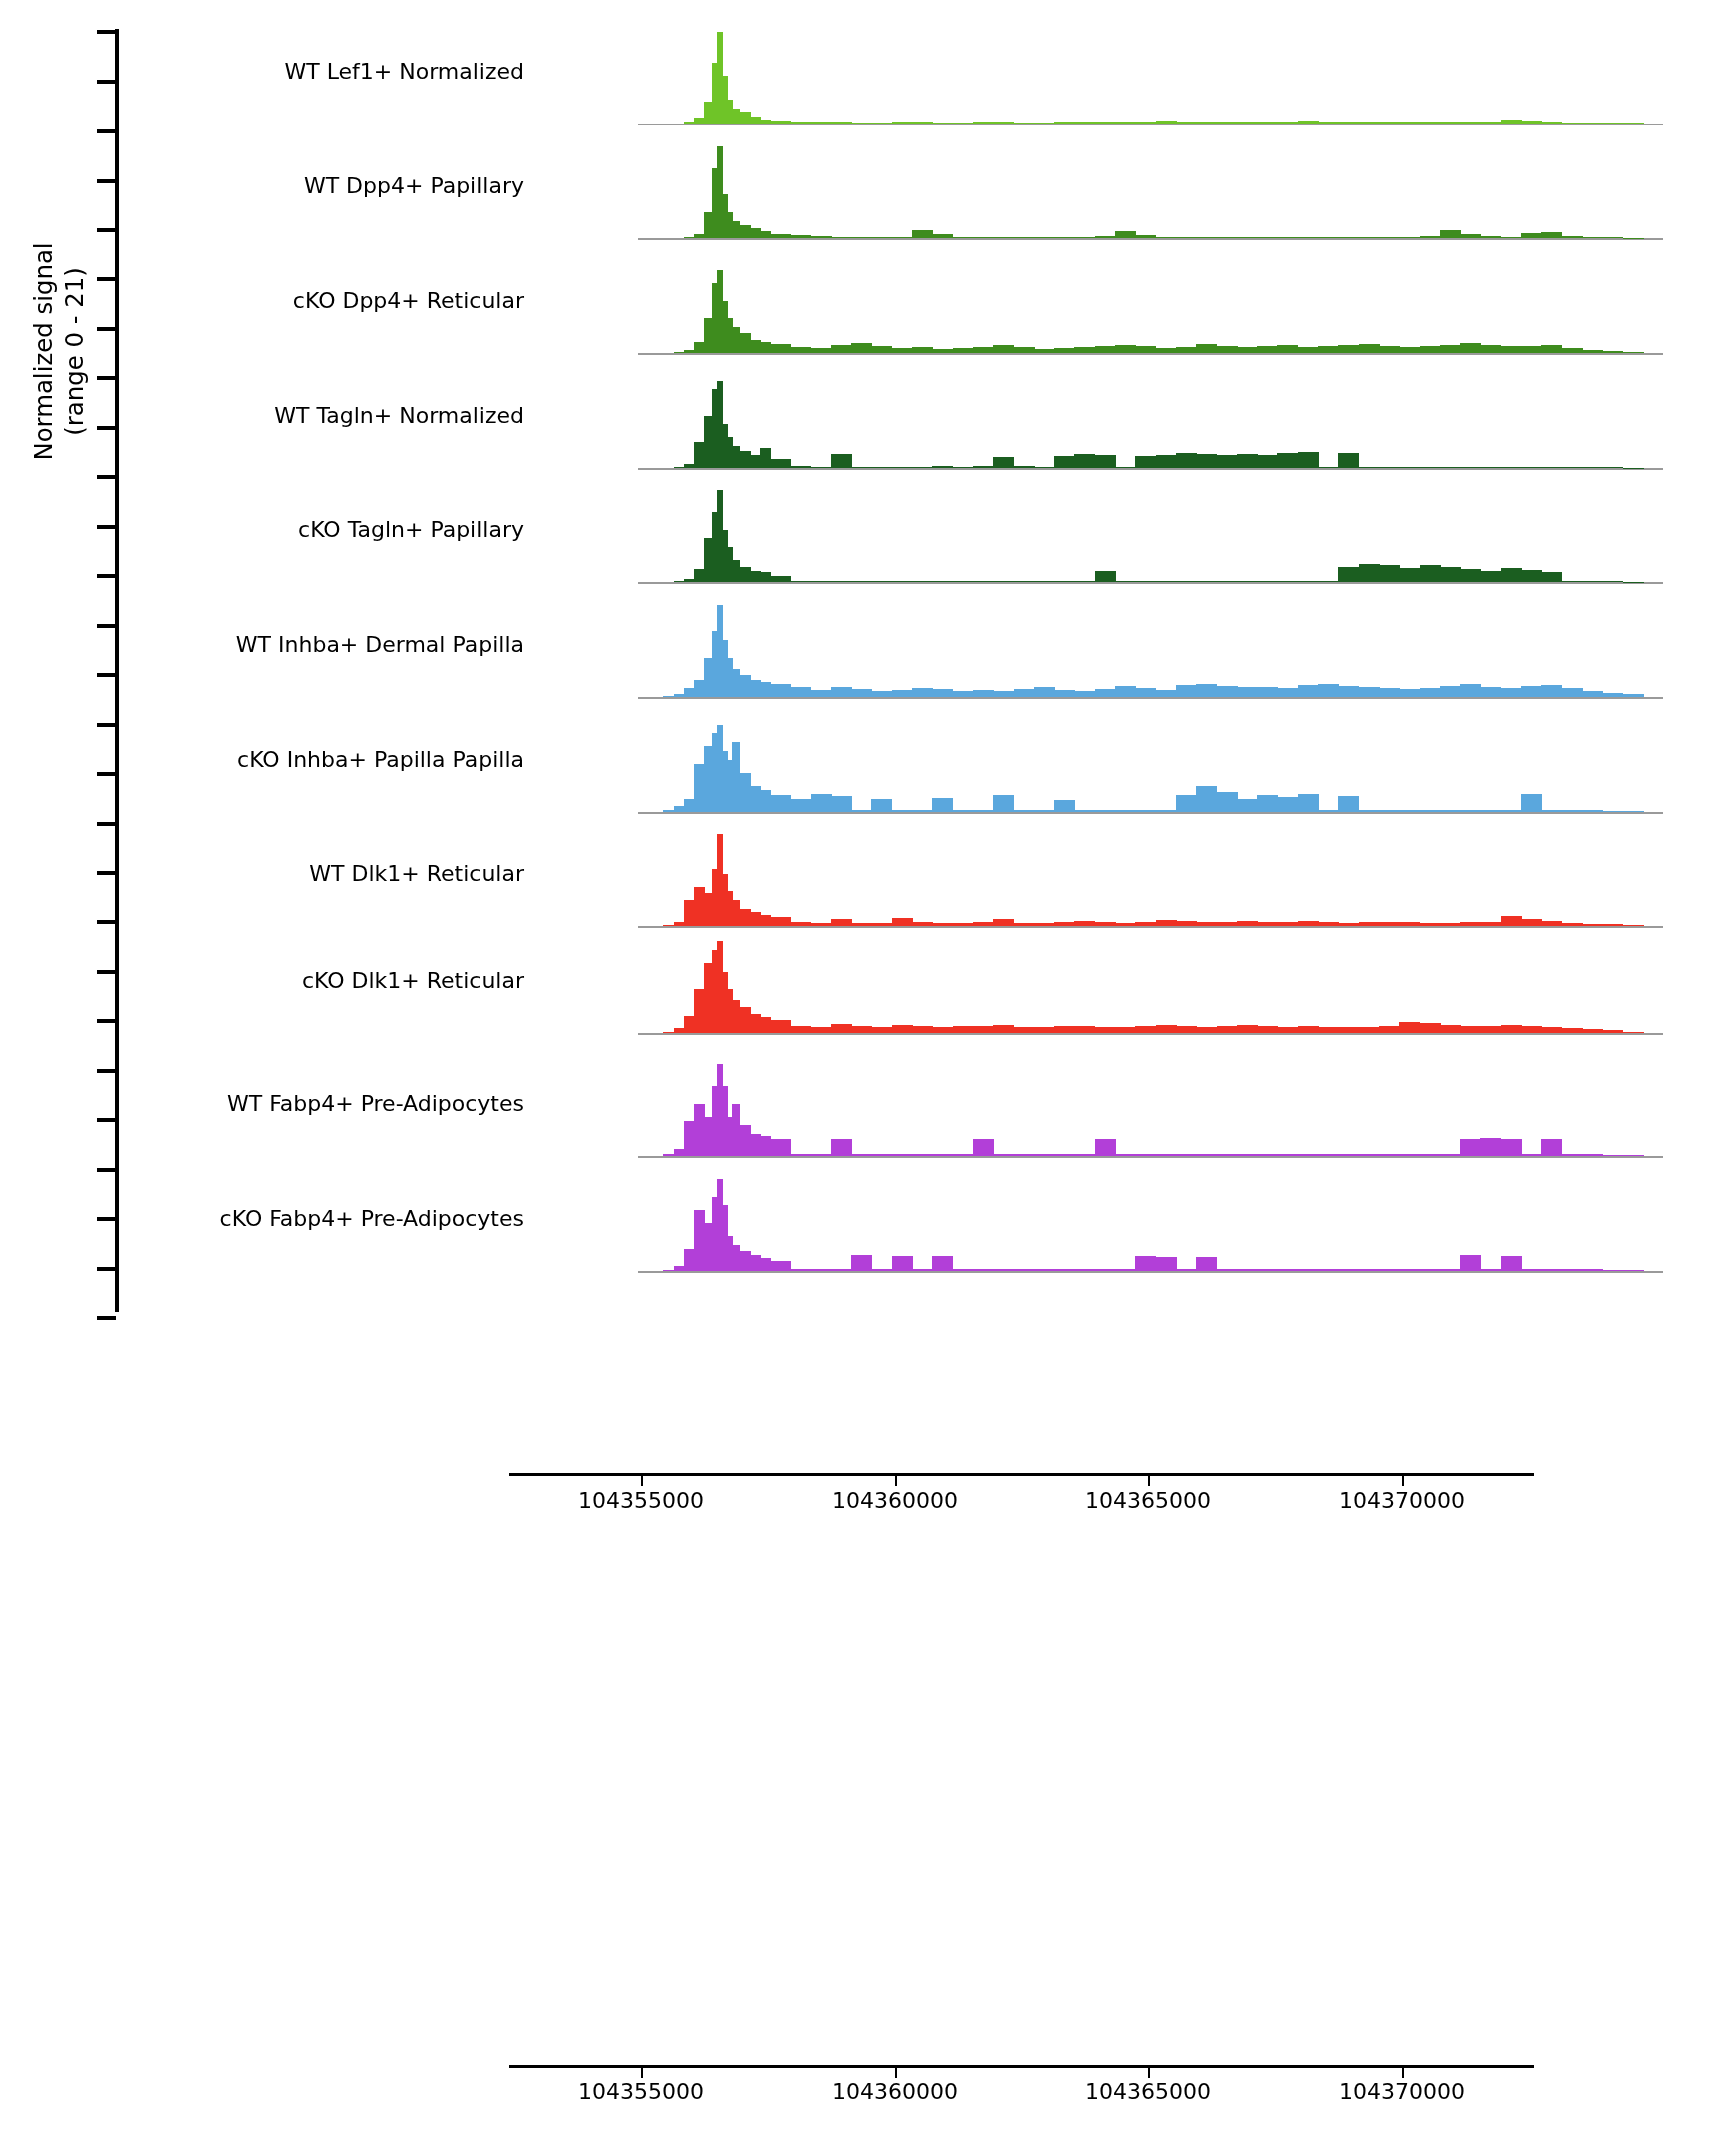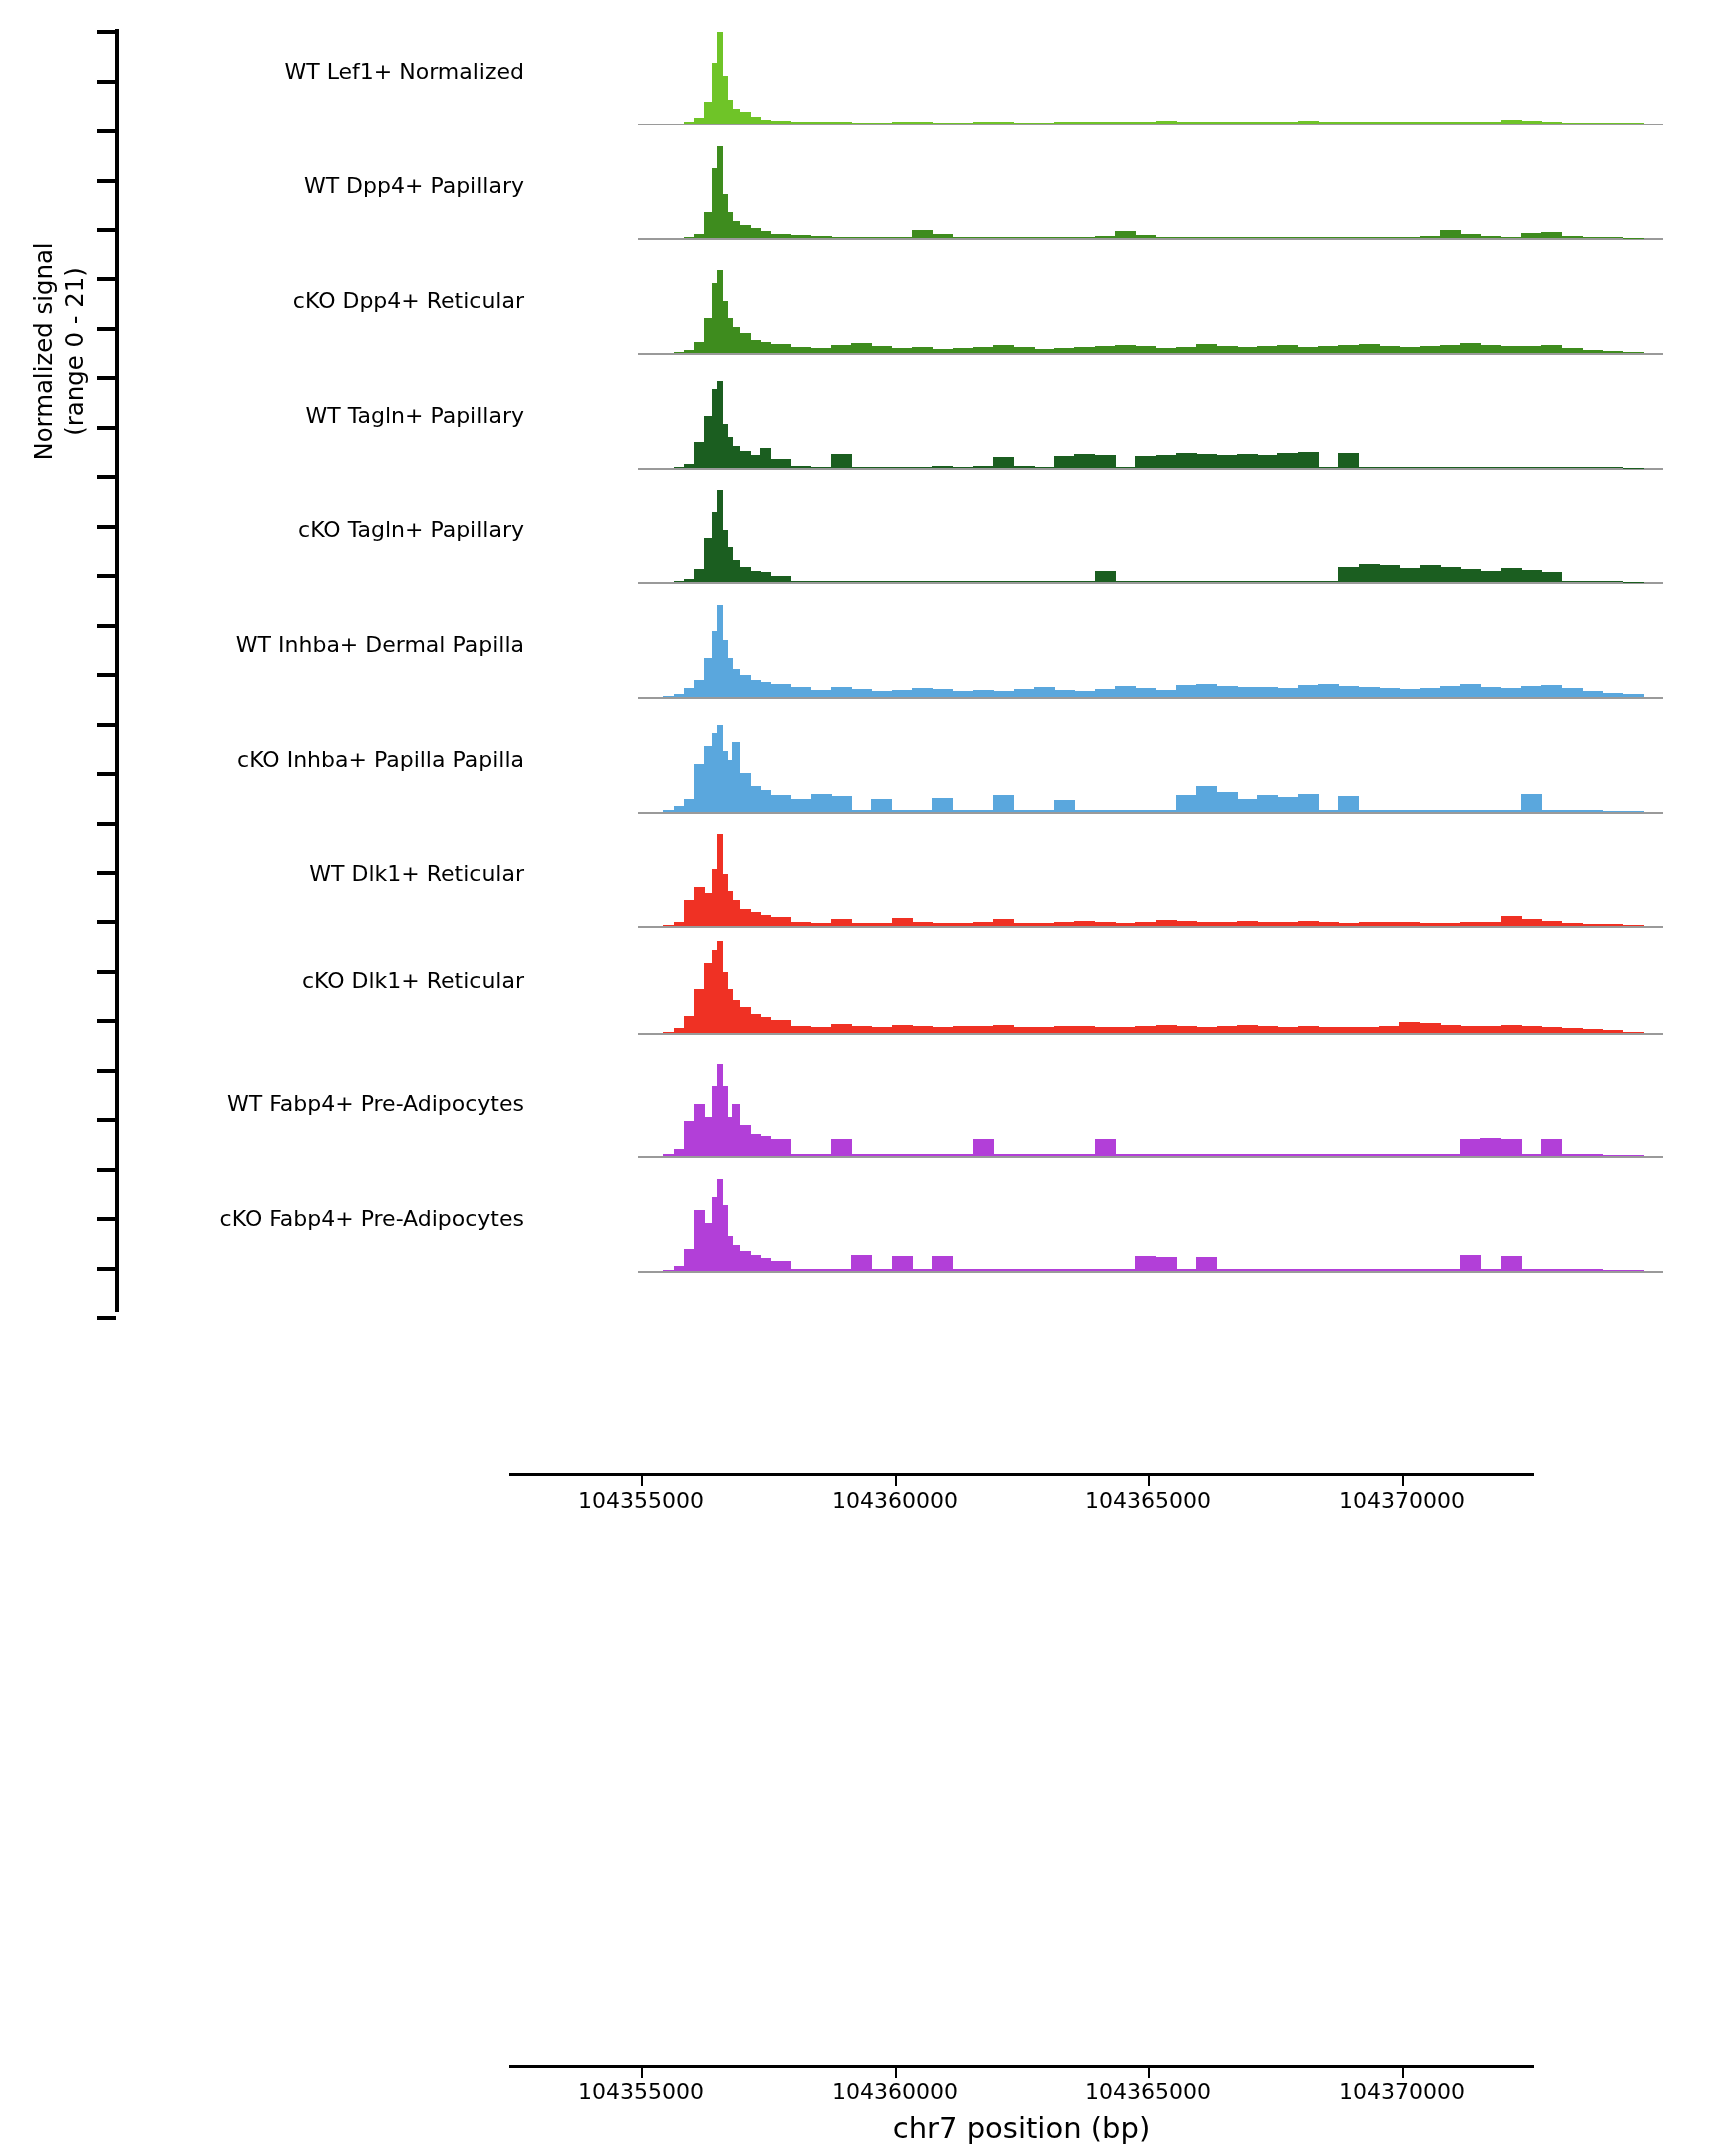--- a/index.html
+++ b/index.html
@@ -230,21 +230,21 @@
             <div class="bar" style="left: 863px; width: 21px; height: 6.6px; background: rgb(62, 140, 30);"></div>
             <div class="bar" style="left: 883px; width: 21px; height: 7px; background: rgb(62, 140, 30);"></div>
             <div class="bar" style="left: 903px; width: 21px; height: 7.9px; background: rgb(62, 140, 30);"></div>
             <div class="bar" style="left: 924px; width: 21px; height: 5.2px; background: rgb(62, 140, 30);"></div>
             <div class="bar" style="left: 944px; width: 21px; height: 3.5px; background: rgb(62, 140, 30);"></div>
             <div class="bar" style="left: 964px; width: 21px; height: 2.2px; background: rgb(62, 140, 30);"></div>
             <div class="bar" style="left: 985px; width: 21px; height: 1.3px; background: rgb(62, 140, 30);"></div>
           </div>
         </div>
         <div class="cov-row" style="top: 366px;">
-          <div class="cov-label">WT Tagln+ Papillary</div>
+          <div class="cov-label">WT Tagln+ Normalized</div>
           <div class="cov-plot">
             <div class="cov-base"></div>
             <div class="bar" style="left: 36px; width: 11px; height: 0.9px; background: rgb(27, 94, 32);"></div>
             <div class="bar" style="left: 46px; width: 11px; height: 4.4px; background: rgb(27, 94, 32);"></div>
             <div class="bar" style="left: 56px; width: 11px; height: 26px; background: rgb(27, 94, 32);"></div>
             <div class="bar" style="left: 66px; width: 8.8px; height: 52px; background: rgb(27, 94, 32);"></div>
             <div class="bar" style="left: 74px; width: 5.8px; height: 79px; background: rgb(27, 94, 32);"></div>
             <div class="bar" style="left: 79px; width: 5.8px; height: 87px; background: rgb(27, 94, 32);"></div>
             <div class="bar" style="left: 84px; width: 5.8px; height: 44px; background: rgb(27, 94, 32);"></div>
             <div class="bar" style="left: 89px; width: 5.8px; height: 31px; background: rgb(27, 94, 32);"></div>
@@ -802,16 +802,15 @@
   <div id="axis-bottom-ticks">
       <div class="axis-tick-b" style="left: 641px;"></div>
       <div class="axis-text-b" style="left: 641px;">104355000</div>
       <div class="axis-tick-b" style="left: 895px;"></div>
       <div class="axis-text-b" style="left: 895px;">104360000</div>
       <div class="axis-tick-b" style="left: 1148px;"></div>
       <div class="axis-text-b" style="left: 1148px;">104365000</div>
       <div class="axis-tick-b" style="left: 1402px;"></div>
       <div class="axis-text-b" style="left: 1402px;">104370000</div>
     </div>
-  <div id="xlabel">chr7 position (bp)</div>
 
 </div>
 
 
 </body></html>

